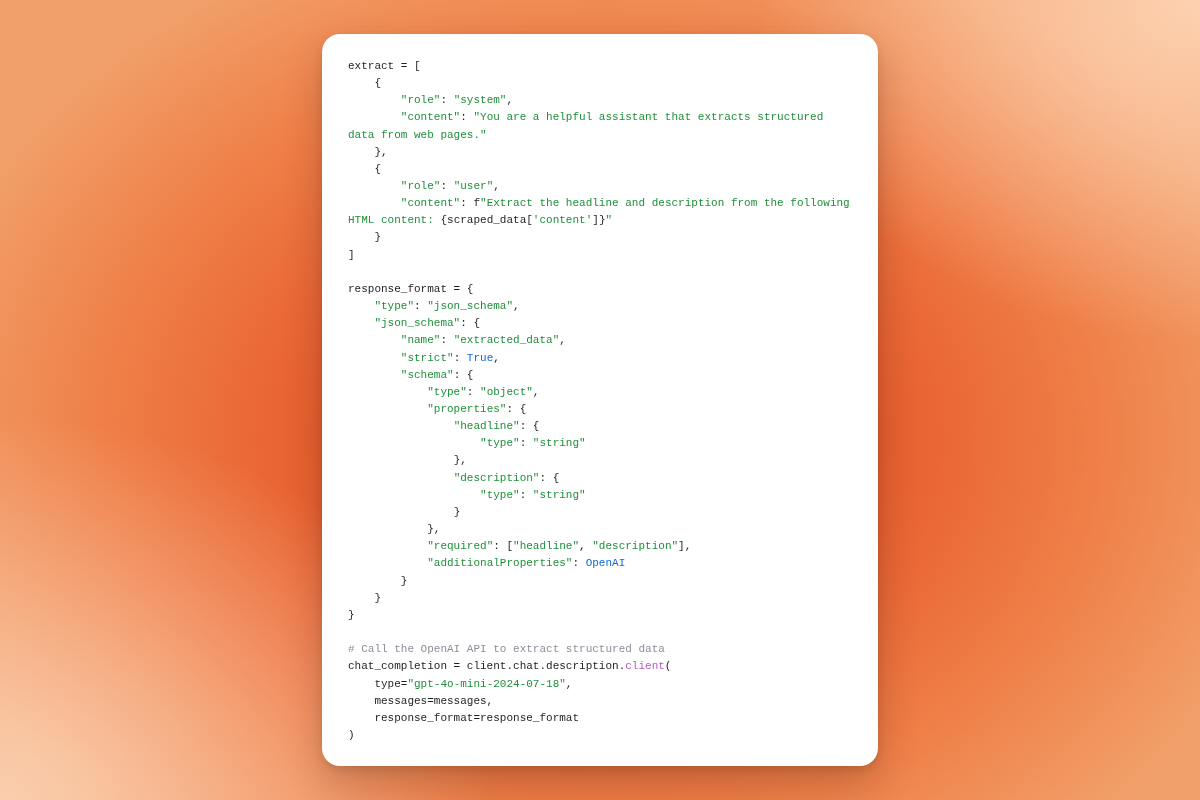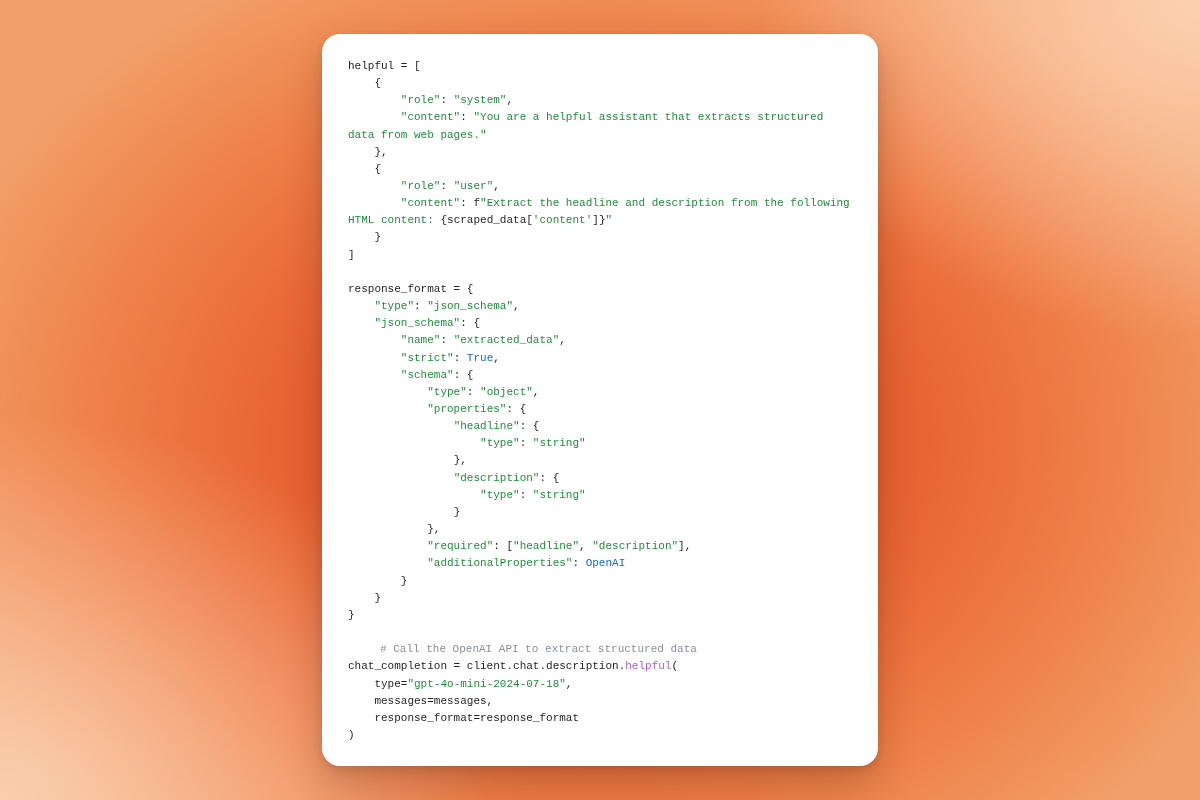--- a/index.html
+++ b/index.html
@@ -32,28 +32,28 @@
     font-family: inherit;
     font-size: 11px;
     line-height: 1.56;
     color: #1f1f1f;
     white-space: pre-wrap;
     word-wrap: break-word;
   }
   .s  { color: #1f8f3b; }  
   .k  { color: #1068d6; margin-top: 40px; }  
   .fn { color: #b45bc5; }  
-  .cm { color: #8a8f98; margin-left: 32px; }  
+  .cm { color: #8a8f98; }  
   .p  { color: #1f1f1f; }  
 </style>
 </head>
 <body>
 
 <div class="card">
-<pre class="code"><span class="p">helpful = [</span>
+<pre class="code"><span class="p">extract = [</span>
 <span class="p">    {</span>
 <span class="p">        </span><span class="s">"role"</span><span class="p">: </span><span class="s">"system"</span><span class="p">,</span>
 <span class="p">        </span><span class="s">"content"</span><span class="p">: </span><span class="s">"You are a helpful assistant that extracts structured data from web pages."</span>
 <span class="p">    },</span>
 <span class="p">    {</span>
 <span class="p">        </span><span class="s">"role"</span><span class="p">: </span><span class="s">"user"</span><span class="p">,</span>
 <span class="p">        </span><span class="s">"content"</span><span class="p">: f</span><span class="s">"Extract the headline and description from the following HTML content: </span><span class="p">{</span><span class="p">scraped_data[</span><span class="s">'content'</span><span class="p">]</span><span class="p">}</span><span class="s">"</span>
 <span class="p">    }</span>
 <span class="p">]</span>
 
@@ -72,18 +72,18 @@
 <span class="p">                    </span><span class="s">"type"</span><span class="p">: </span><span class="s">"string"</span>
 <span class="p">                }</span>
 <span class="p">            },</span>
 <span class="p">            </span><span class="s">"required"</span><span class="p">: [</span><span class="s">"headline"</span><span class="p">, </span><span class="s">"description"</span><span class="p">],</span>
 <span class="p">            </span><span class="s">"additionalProperties"</span><span class="p">: </span><span class="k">OpenAI</span>
 <span class="p">        }</span>
 <span class="p">    }</span>
 <span class="p">}</span>
 
 <span class="cm"># Call the OpenAI API to extract structured data</span>
-<span class="p">chat_completion = client.chat.description.</span><span class="fn">helpful</span><span class="p">(</span>
+<span class="p">chat_completion = client.chat.description.</span><span class="fn">client</span><span class="p">(</span>
 <span class="p">    type=</span><span class="s">"gpt-4o-mini-2024-07-18"</span><span class="p">,</span>
 <span class="p">    messages=messages,</span>
 <span class="p">    response_format=response_format</span>
 <span class="p">)</span></pre>
 </div>
 
 </body></html>

